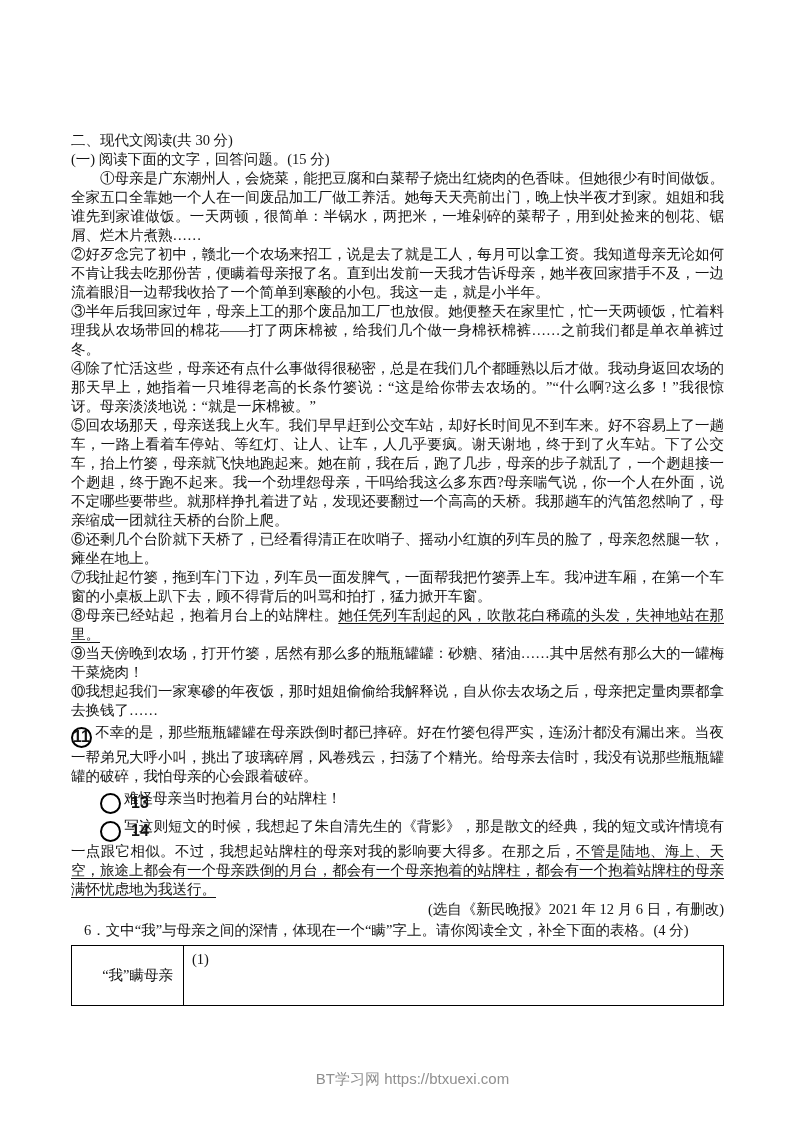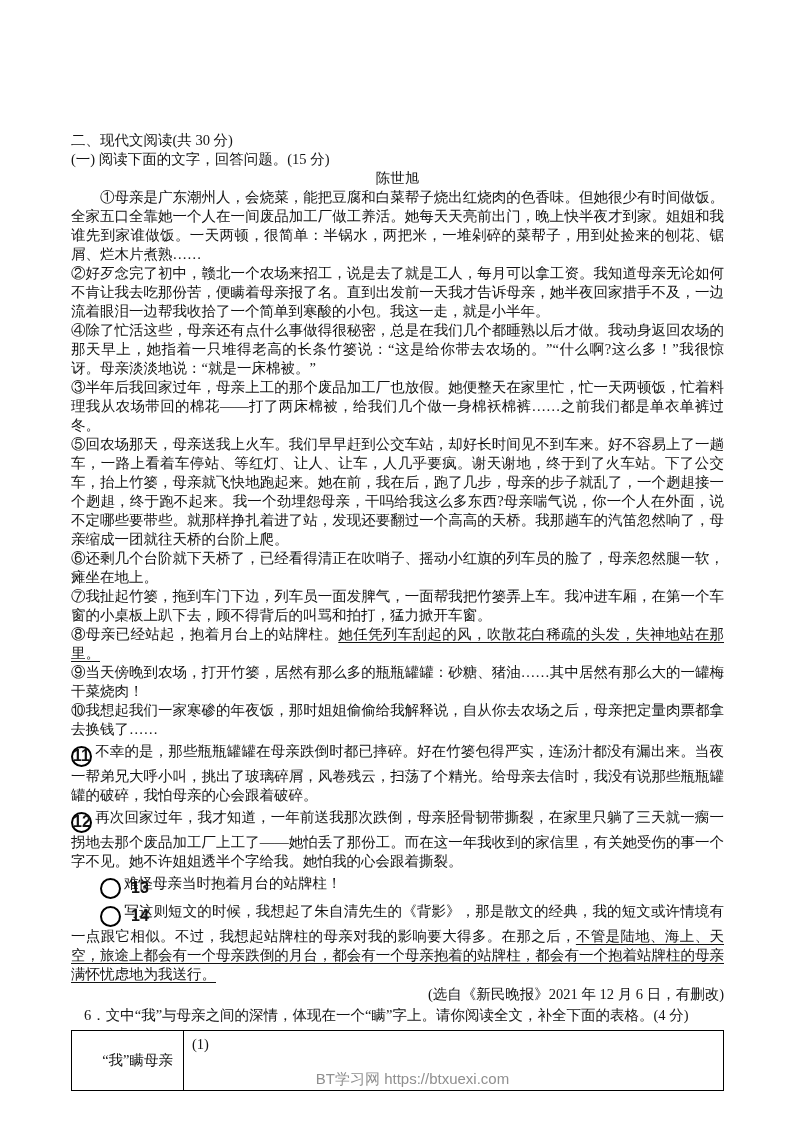--- a/index.html
+++ b/index.html
@@ -75,38 +75,36 @@
 </style>
 </head>
 <body>
 
 <div class="page">
   <div class="content">
 
     <p>二、现代文阅读(共 30 分)</p>
     <p>(一) 阅读下面的文字，回答问题。(15 分)</p>
 
-    <p class="center">陈世旭</p>
 
     <p class="p-indent">①母亲是广东潮州人，会烧菜，能把豆腐和白菜帮子烧出红烧肉的色香味。但她很少有时间做饭。全家五口全靠她一个人在一间废品加工厂做工养活。她每天天亮前出门，晚上快半夜才到家。姐姐和我谁先到家谁做饭。一天两顿，很简单：半锅水，两把米，一堆剁碎的菜帮子，用到处捡来的刨花、锯屑、烂木片煮熟……</p>
     <p>②好歹念完了初中，赣北一个农场来招工，说是去了就是工人，每月可以拿工资。我知道母亲无论如何不肯让我去吃那份苦，便瞒着母亲报了名。直到出发前一天我才告诉母亲，她半夜回家措手不及，一边流着眼泪一边帮我收拾了一个简单到寒酸的小包。我这一走，就是小半年。</p>
+    <p>③半年后我回家过年，母亲上工的那个废品加工厂也放假。她便整天在家里忙，忙一天两顿饭，忙着料理我从农场带回的棉花——打了两床棉被，给我们几个做一身棉袄棉裤……之前我们都是单衣单裤过冬。</p>
     <p>④除了忙活这些，母亲还有点什么事做得很秘密，总是在我们几个都睡熟以后才做。我动身返回农场的那天早上，她指着一只堆得老高的长条竹篓说：“这是给你带去农场的。”“什么啊?这么多！”我很惊讶。母亲淡淡地说：“就是一床棉被。”</p>
-    <p>③半年后我回家过年，母亲上工的那个废品加工厂也放假。她便整天在家里忙，忙一天两顿饭，忙着料理我从农场带回的棉花——打了两床棉被，给我们几个做一身棉袄棉裤……之前我们都是单衣单裤过冬。</p>
     <p>⑤回农场那天，母亲送我上火车。我们早早赶到公交车站，却好长时间见不到车来。好不容易上了一趟车，一路上看着车停站、等红灯、让人、让车，人几乎要疯。谢天谢地，终于到了火车站。下了公交车，抬上竹篓，母亲就飞快地跑起来。她在前，我在后，跑了几步，母亲的步子就乱了，一个趔趄接一个趔趄，终于跑不起来。我一个劲埋怨母亲，干吗给我这么多东西?母亲喘气说，你一个人在外面，说不定哪些要带些。就那样挣扎着进了站，发现还要翻过一个高高的天桥。我那趟车的汽笛忽然响了，母亲缩成一团就往天桥的台阶上爬。</p>
     <p>⑥还剩几个台阶就下天桥了，已经看得清正在吹哨子、摇动小红旗的列车员的脸了，母亲忽然腿一软，瘫坐在地上。</p>
     <p>⑦我扯起竹篓，拖到车门下边，列车员一面发脾气，一面帮我把竹篓弄上车。我冲进车厢，在第一个车窗的小桌板上趴下去，顾不得背后的叫骂和拍打，猛力掀开车窗。</p>
 
     <p><span>⑧母亲已经站起，抱着月台上的站牌柱。</span><span class="u">她任凭列车刮起的风，吹散花白稀疏的头发，失神地站在那里。</span></p>
 
     <p>⑨当天傍晚到农场，打开竹篓，居然有那么多的瓶瓶罐罐：砂糖、猪油……其中居然有那么大的一罐梅干菜烧肉！</p>
     <p>⑩我想起我们一家寒碜的年夜饭，那时姐姐偷偷给我解释说，自从你去农场之后，母亲把定量肉票都拿去换钱了……</p>
 
     <p class="big-para"><span class="bignum">11</span><span>不幸的是，那些瓶瓶罐罐在母亲跌倒时都已摔碎。好在竹篓包得严实，连汤汁都没有漏出来。当夜一帮弟兄大呼小叫，挑出了玻璃碎屑，风卷残云，扫荡了个精光。给母亲去信时，我没有说那些瓶瓶罐罐的破碎，我怕母亲的心会跟着破碎。</span></p>
 
-    <p class="big-para"><span class="bignum">12</span><span>再次回家过年，我才知道，一年前送我那次跌倒，母亲胫骨韧带撕裂，在家里只躺了三天就一瘸一拐地去那个废品加工厂上工了——她怕丢了那份工。而在这一年我收到的家信里，有关她受伤的事一个字不见。她不许姐姐透半个字给我。她怕我的心会跟着撕裂。</span></p>
 
     <p class="big-para p-indent"><span class="bignum">13</span><span>难怪母亲当时抱着月台的站牌柱！</span></p>
 
     <p class="big-para p-indent"><span class="bignum">14</span><span>写这则短文的时候，我想起了朱自清先生的《背影》，那是散文的经典，我的短文或许情境有一点跟它相似。不过，我想起站牌柱的母亲对我的影响要大得多。在那之后，</span><span class="u">不管是陆地、海上、天空，旅途上都会有一个母亲跌倒的月台，都会有一个母亲抱着的站牌柱，都会有一个抱着站牌柱的母亲满怀忧虑地为我送行。</span></p>
 
     <p class="src">(选自《新民晚报》2021 年 12 月 6 日，有删改)</p>
 
     <p class="q">6．文中“我”与母亲之间的深情，体现在一个“瞒”字上。请你阅读全文，补全下面的表格。(4 分)</p>
 
     <table class="answer-table">

